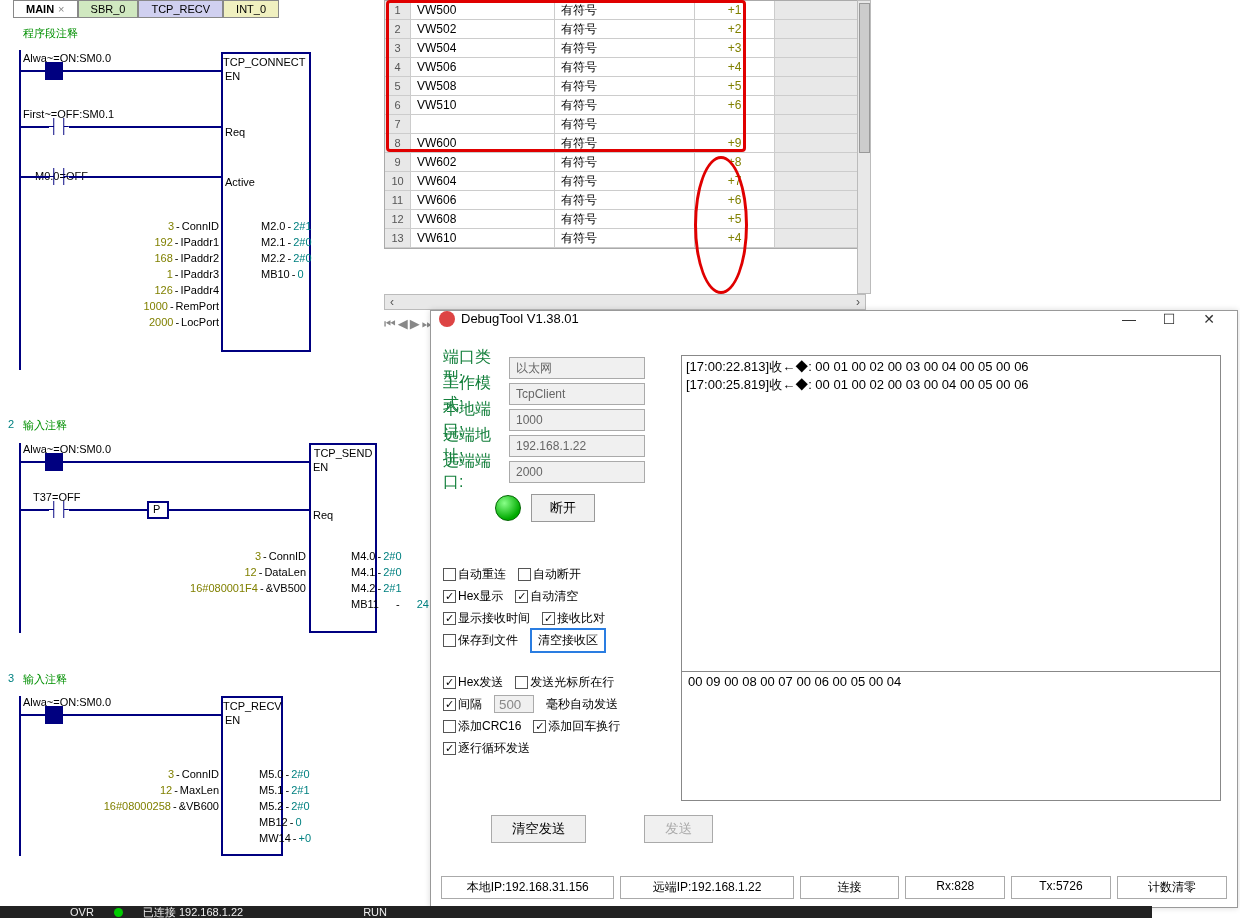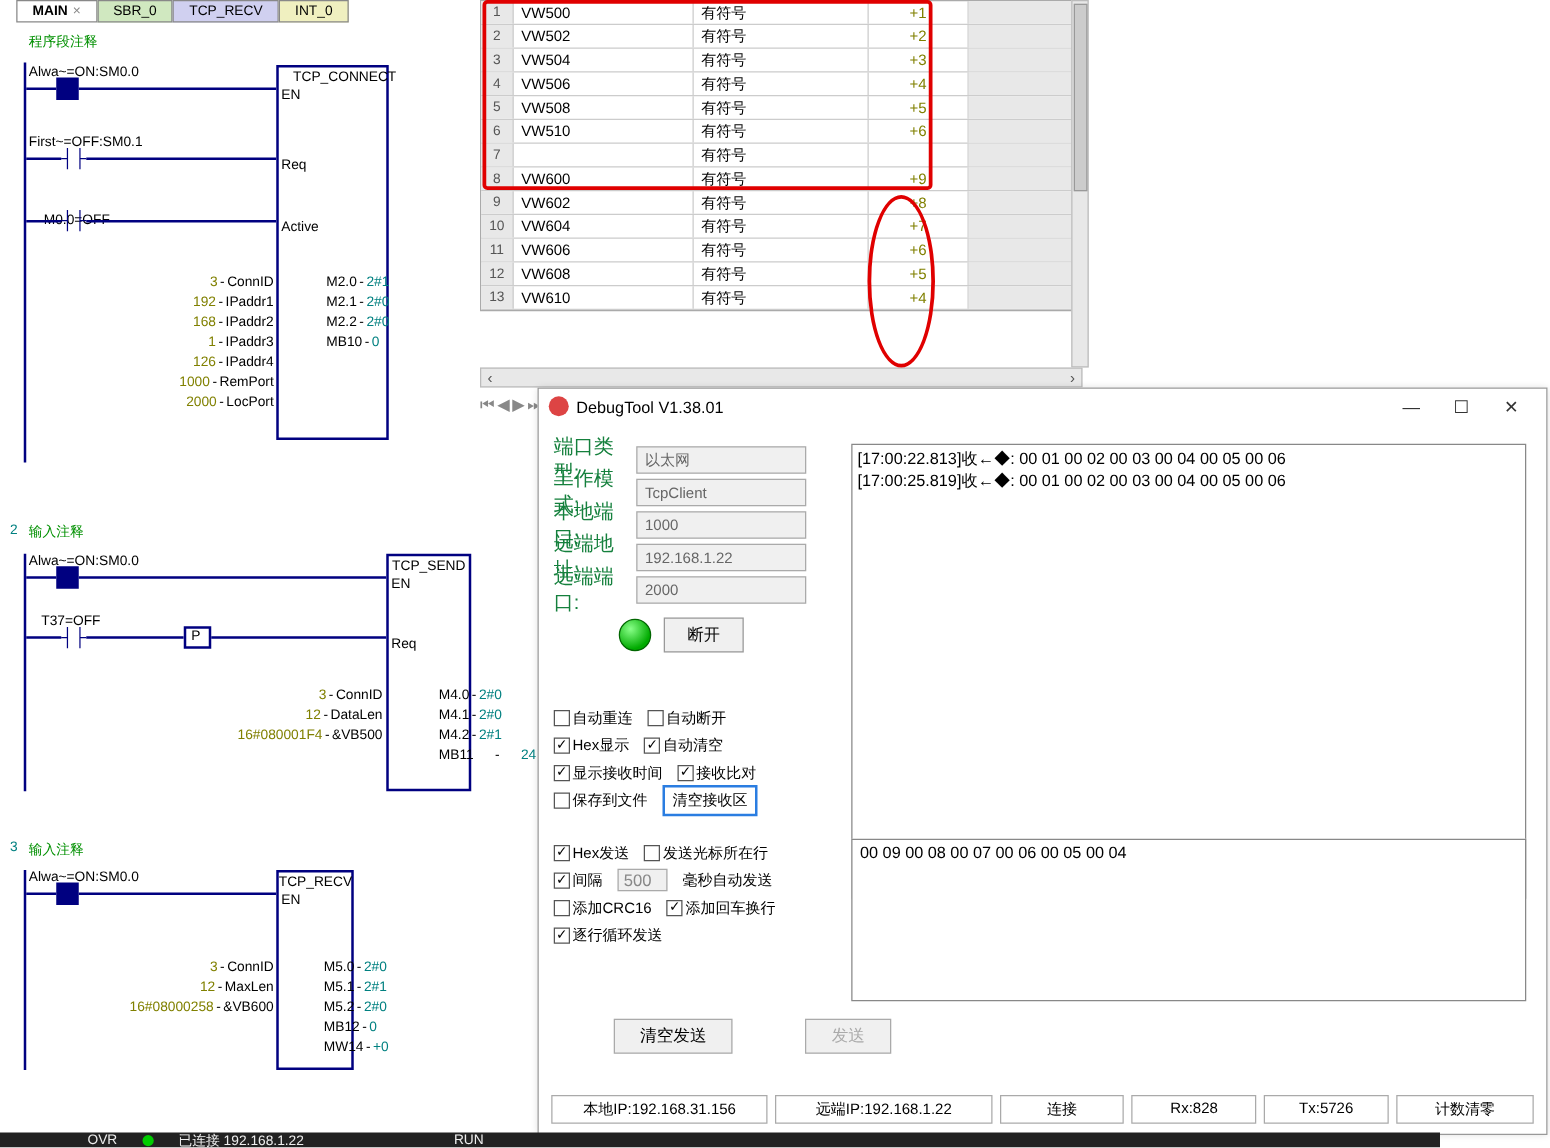--- a/index.html
+++ b/index.html
@@ -33,21 +33,21 @@
 .vscroll { position: absolute; left: 857px; top: 0; width: 14px; height: 294px; background: #e8e8e8; border: 1px solid #bbb; }
 .vthumb { position: absolute; left: 1px; width: 11px; background: #ccc; border: 1px solid #999; }
 .navctrl { position: absolute; left: 384px; top: 316px; display: flex; gap: 2px; }
 .navctrl span { color: #888; font-size: 13px; }
 
 .red-box { position: absolute; border: 3px solid #e00000; border-radius: 4px; pointer-events: none; }
 .red-ellipse { position: absolute; border: 3px solid #e00000; border-radius: 50%; pointer-events: none; }
 
 
 .dbgtool { position: absolute; left: 430px; top: 310px; width: 808px; height: 598px; background: #fff; border: 1px solid #999; box-shadow: 0 0 6px rgba(0,0,0,0.15); }
-.dbg-title { height: 28px; display: flex; align-items: center; padding: 0 8px; }
+.dbg-title { height: 28px; display: flex; padding: 0 8px; }
 .dbg-title .ico { width: 16px; height: 16px; border-radius: 50%; background: #d44; margin-right: 6px; }
 .dbg-title .ttext { flex: 1; font-size: 13px; }
 .dbg-title .winbtn { width: 40px; text-align: center; font-size: 14px; color: #333; }
 .form-area { position: absolute; left: 12px; top: 44px; }
 .form-row { display: flex; align-items: center; height: 26px; margin-bottom: 0px; }
 .form-row label { width: 66px; font-size: 16px; color: #15803d; }
 .form-row .inp { width: 136px; height: 22px; border: 1px solid #aaa; background: #f0f0f0; padding: 0 6px; color: #666; line-height: 20px; }
 .orb { width: 26px; height: 26px; border-radius: 50%; background: radial-gradient(circle at 35% 30%, #8f8, #0a0 70%); border: 1px solid #060; display: inline-block; margin-right: 10px; }
 .disc-btn { display: inline-flex; align-items: center; padding: 4px 18px; border: 1px solid #999; background: #f0f0f0; font-size: 13px; }
 .recv-box { position: absolute; left: 250px; top: 44px; width: 540px; height: 364px; border: 1px solid #888; background: #fff; padding: 2px 4px; font-size: 13px; line-height: 18px; }
@@ -107,21 +107,21 @@
   <div class="bluebox" style="left:8px; top:108px; width:28px; height:2px"></div>
   <div class="txt" style="left:36px; top:100px; color:#000080; font-size:14px">┤├</div>
   <div class="bluebox" style="left:56px; top:108px; width:152px; height:2px"></div>
 
   <div class="txt" style="left:22px; top:152px"><span>M0.0=OFF</span></div>
   <div class="bluebox" style="left:8px; top:158px; width:28px; height:2px"></div>
   <div class="txt" style="left:36px; top:150px; color:#000080; font-size:14px">┤├</div>
   <div class="bluebox" style="left:56px; top:158px; width:152px; height:2px"></div>
 
   <div class="bluebord" style="left:208px; top:34px; width:90px; height:300px"></div>
-  <div class="txt" style="left:210px; top:38px; width:94px; text-align:right">TCP_CONNECT</div>
+  <div class="txt" style="left:210px; top:38px; width:94px; text-align:left">TCP_CONNECT</div>
   <div class="txt" style="left:212px; top:52px">EN</div>
   <div class="txt" style="left:212px; top:108px">Req</div>
   <div class="txt" style="left:212px; top:158px">Active</div>
   <div class="param-list" style="left:70px; top:200px; width:136px">
     <div class="param-row"><span class="pval">3</span>-<span>ConnID</span></div>
     <div class="param-row"><span class="pval">192</span>-<span>IPaddr1</span></div>
     <div class="param-row"><span class="pval">168</span>-<span>IPaddr2</span></div>
     <div class="param-row"><span class="pval">1</span>-<span>IPaddr3</span></div>
     <div class="param-row"><span class="pval">126</span>-<span>IPaddr4</span></div>
     <div class="param-row"><span class="pval">1000</span>-<span>RemPort</span></div>

